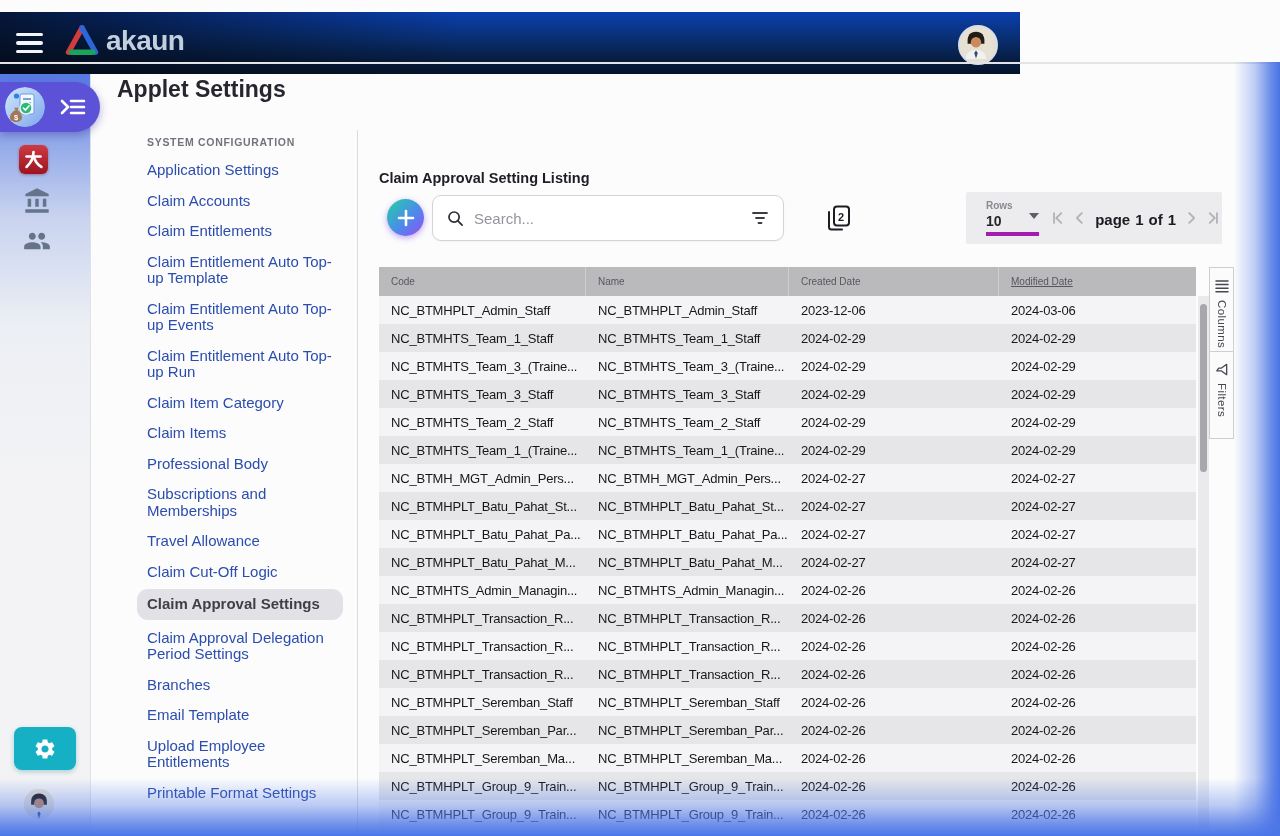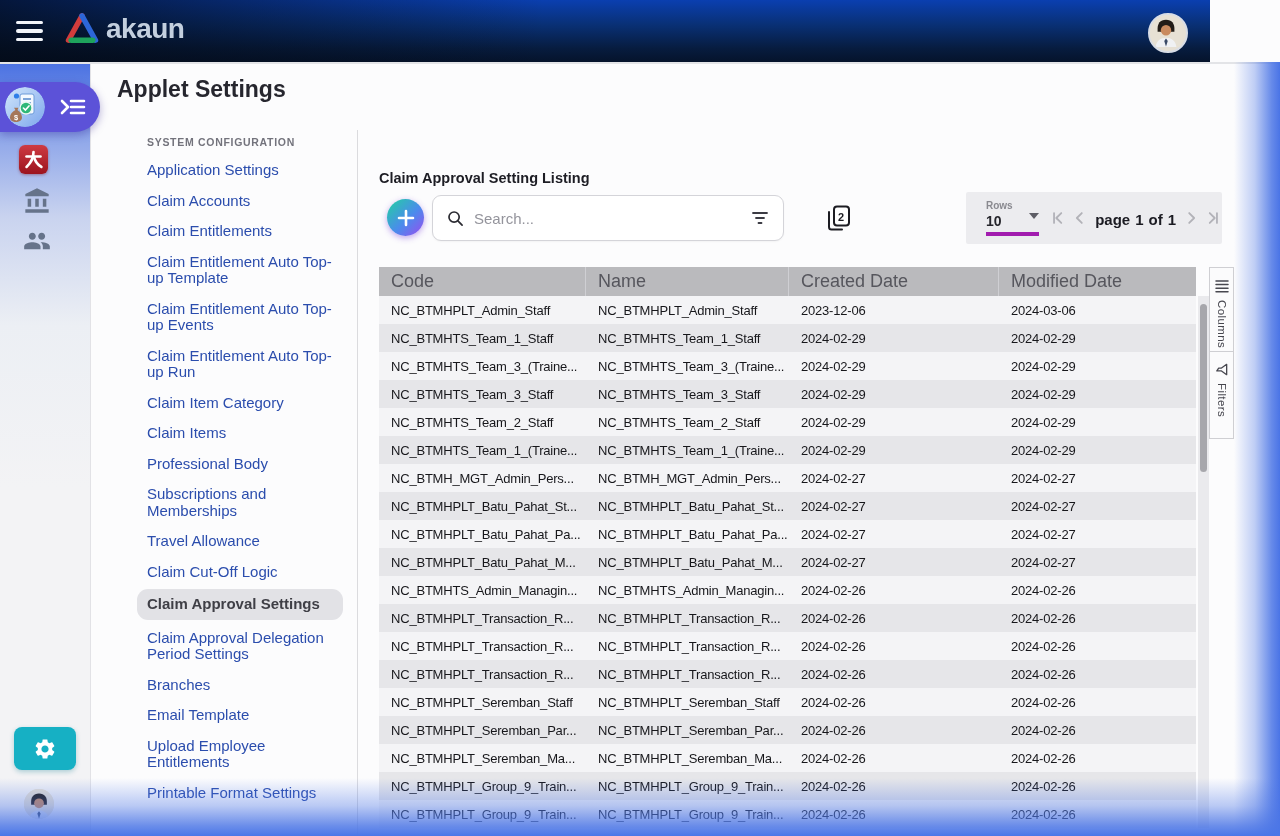--- a/index.html
+++ b/index.html
@@ -1,20 +1,20 @@
 <!DOCTYPE html>
 <html><head>
 <meta charset="utf-8">
 <style>
   html,body{margin:0;padding:0;}
   .app{position:relative;width:1280px;height:836px;overflow:hidden;background:#fcfcfd;
        font-family:"Liberation Sans",sans-serif;-webkit-font-smoothing:antialiased;}
 
   
-  .navbar{position:absolute;left:0;top:0;width:1210px;height:62px;z-index:10;
+  .navbar{position:absolute;left:0;top:12px;width:1020px;height:62px;z-index:10;
     background:linear-gradient(180deg,#0a3fb0 0%,#093075 40%,#071c3f 78%,#05132b 100%);}
   .navbar::before{content:'';position:absolute;inset:0;
     background:linear-gradient(90deg,rgba(3,9,20,.75) 0%,rgba(3,9,20,0) 45%);}
   .nav-line{position:absolute;left:0;top:62px;width:1280px;height:2px;background:#e3e4e7;z-index:10;}
   .hamburger{position:absolute;left:16px;top:21px;width:27px;height:20px;display:flex;
     flex-direction:column;justify-content:space-between;cursor:pointer;}
   .hamburger span{display:block;height:3.2px;border-radius:2px;background:#f2f5fa;}
   .brand{position:absolute;left:64px;top:12px;display:flex;align-items:center;gap:6px;}
   .brand-word{font-size:28px;font-weight:700;color:#c3cfde;letter-spacing:-.5px;}
   .nav-avatar{position:absolute;right:22px;top:13px;width:36px;height:36px;border-radius:50%;
@@ -71,23 +71,23 @@
     padding-bottom:3px;font-size:14px;color:#26262c;}
   .caret{width:0;height:0;border-left:5px solid transparent;border-right:5px solid transparent;
     border-top:6px solid #5e5e66;margin-bottom:2px;}
   .pagi-controls{display:flex;align-items:flex-end;margin-left:10px;gap:1px;}
   .pg-btn{width:20px;height:20px;cursor:pointer;display:flex;align-items:center;justify-content:center;}
   .pg-text{display:flex;align-items:center;gap:5px;margin:0 4px;font-size:15px;color:#1b1b22;}
   .pg-text .b{font-weight:700;}
 
   
   .thead{position:absolute;left:379px;top:267px;width:817px;height:29px;background:#bababd;z-index:6;display:flex;}
-  .th{font-size:18px;color:#56565d;display:flex;align-items:center;padding-left:12px;box-sizing:border-box;
+  .th{font-size:10px;color:#56565d;display:flex;align-items:center;padding-left:12px;box-sizing:border-box;
       border-right:1px solid #cfcfd3;cursor:pointer;}
-  .th:last-child{border-right:none;}
+  .th:last-child{border-right:none;text-decoration:underline;}
   .tbody{position:absolute;left:379px;top:296px;width:817px;z-index:6;}
   .tr{height:28px;display:flex;align-items:center;}
   .tr:nth-child(odd){background:#f4f4f6;}
   .tr:nth-child(even){background:#e6e6e9;}
   .td{font-size:13px;color:#17171b;padding-left:12px;box-sizing:border-box;white-space:nowrap;overflow:hidden;
       letter-spacing:-.2px;}
   .c0{width:207px;} .c1{width:203px;} .c2{width:210px;} .c3{width:197px;}
 
   .vscroll{position:absolute;left:1198px;top:296px;width:11px;height:532px;background:#eaeaed;z-index:6;}
   .vthumb{position:absolute;left:2px;top:8px;width:7px;height:168px;border-radius:4px;background:#a7a7ac;cursor:pointer;}

